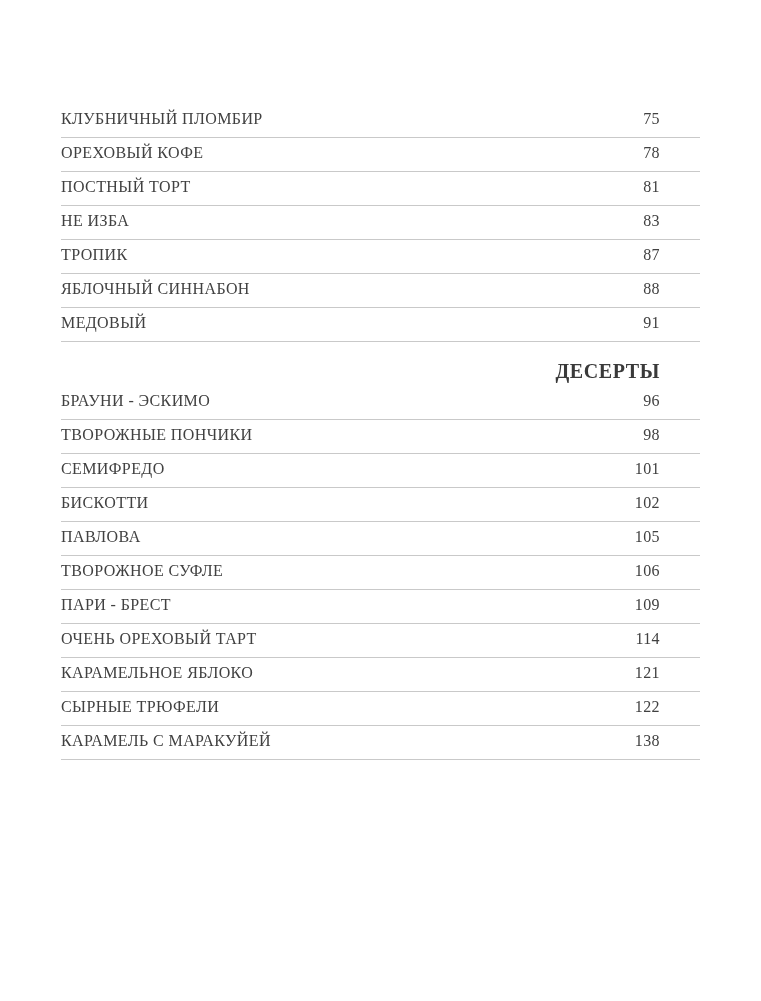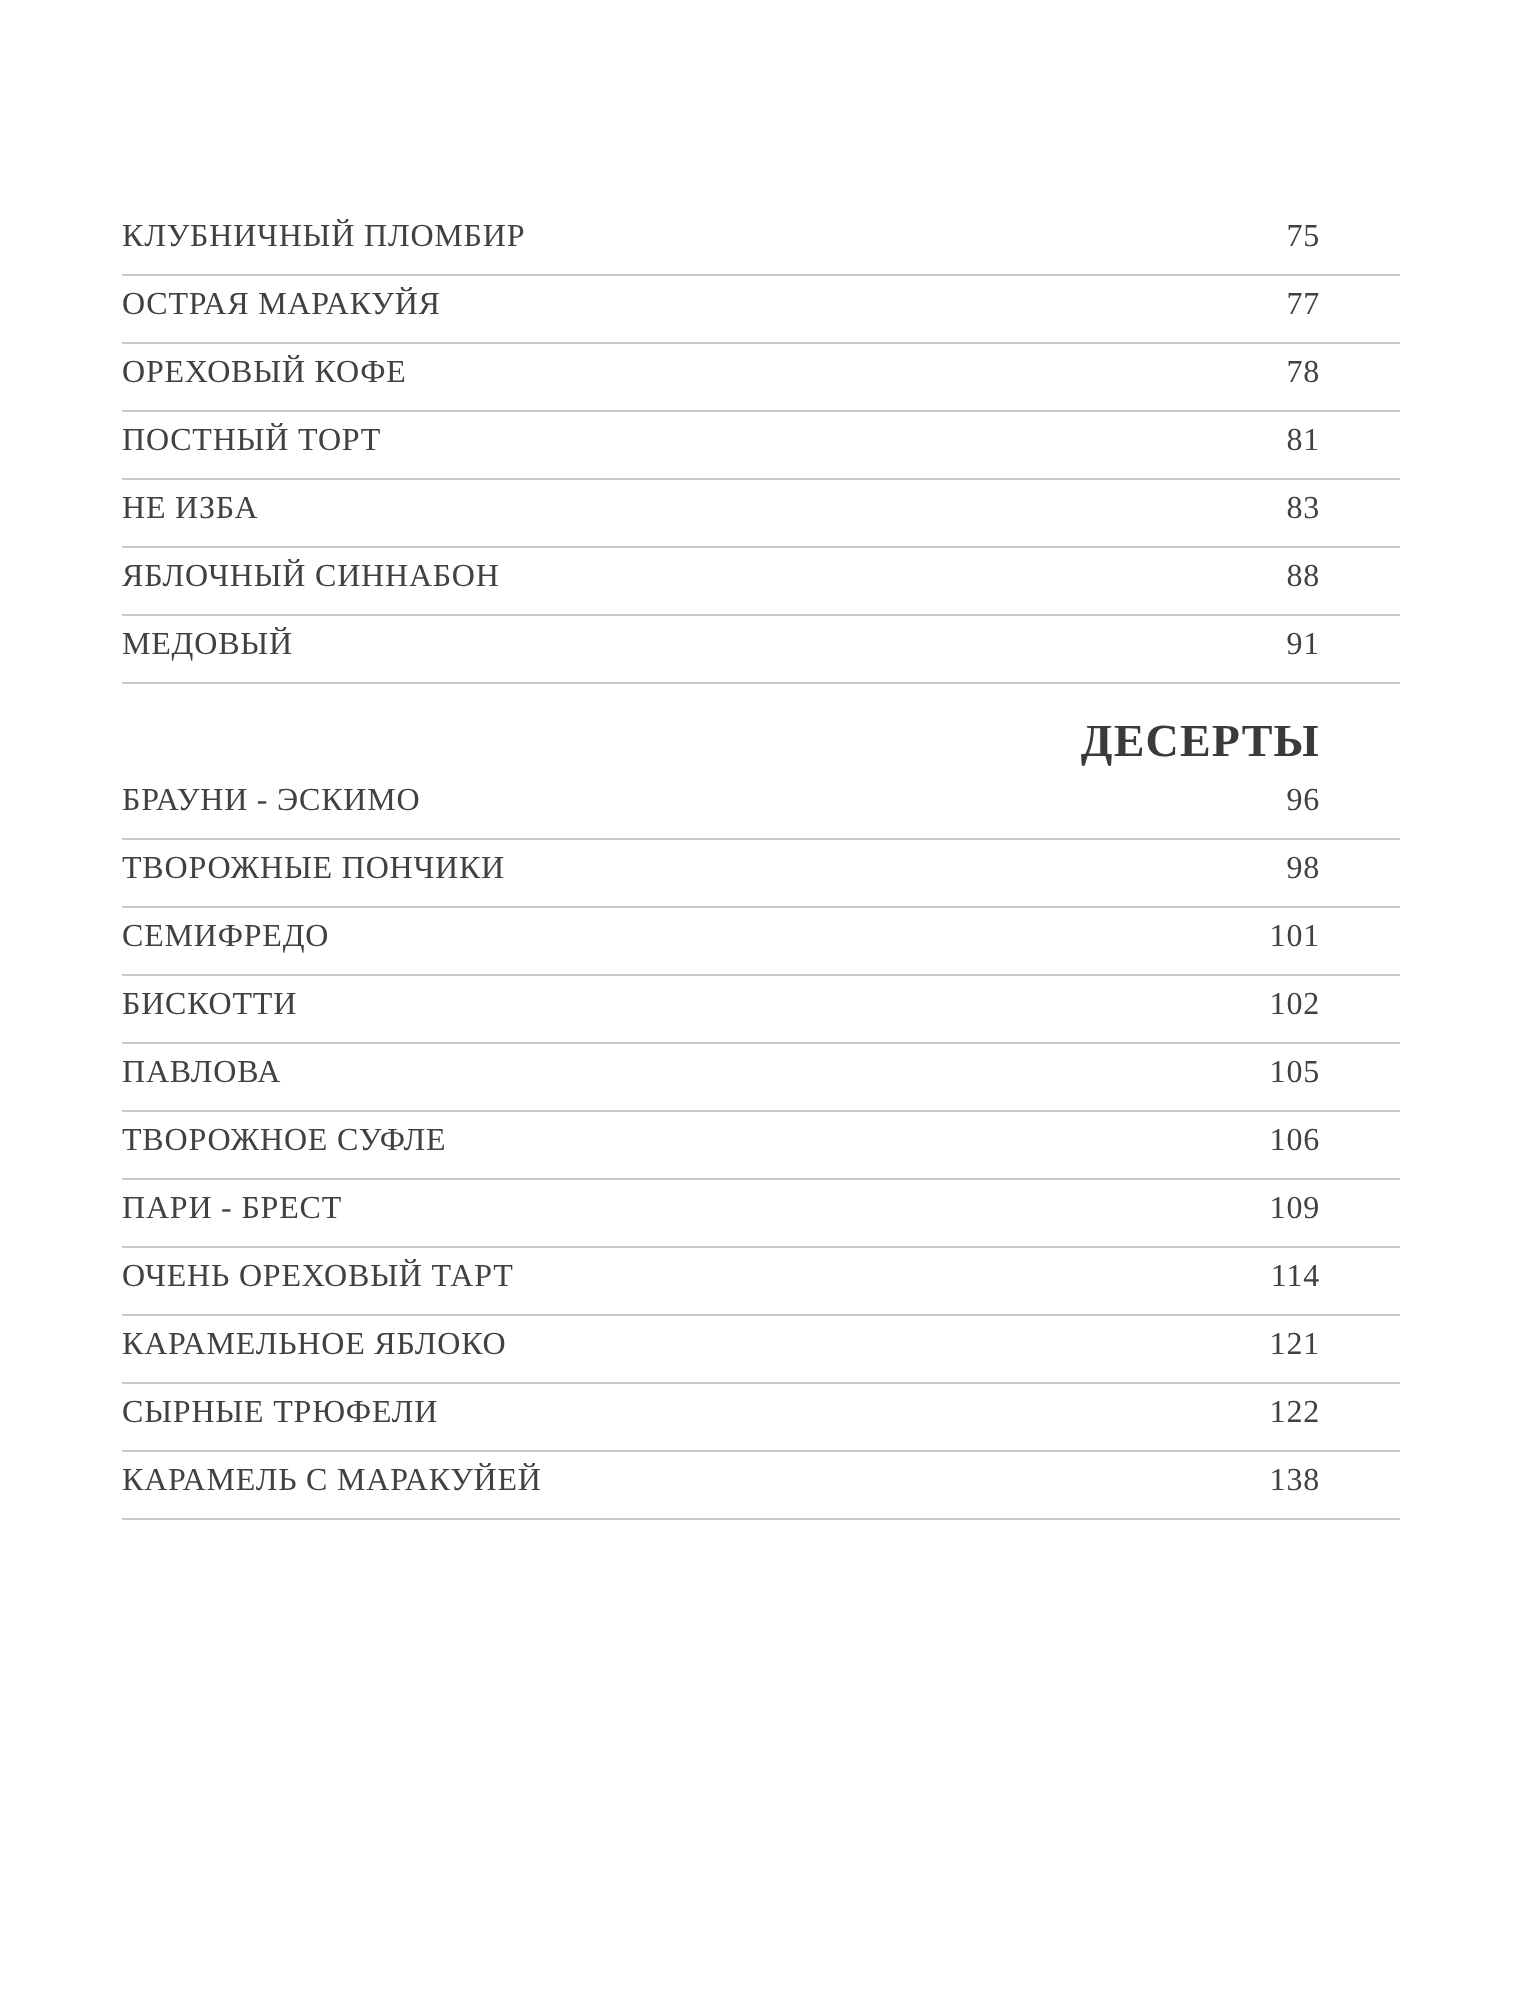--- a/index.html
+++ b/index.html
@@ -38,53 +38,53 @@
   .toc-page {
     font-size: 16px;
     line-height: 18px;
     letter-spacing: 0.4px;
     padding-right: 40px;
     white-space: nowrap;
   }
   .section-header {
     text-align: right;
     font-weight: bold;
-    font-size: 23px;
+    font-size: 20px;
     line-height: 22px;
     letter-spacing: 0.6px;
     text-transform: uppercase;
     padding-right: 40px;
     margin: 18px 0 4px 0;
     color: #3a3a3a;
   }
 </style>
 </head>
 <body>
 
 <div class="page">
   <div class="toc" id="toc-root">
       <div class="toc-row">
     <span class="toc-title">КЛУБНИЧНЫЙ ПЛОМБИР</span>
     <span class="toc-page">75</span>
   </div>
       <div class="toc-row">
-    <span class="toc-title">ОСТРАЯ МАРАКУЙЯ</span>
-    <span class="toc-page">77</span>
-  </div>
-      <div class="toc-row">
     <span class="toc-title">ОРЕХОВЫЙ КОФЕ</span>
     <span class="toc-page">78</span>
   </div>
       <div class="toc-row">
     <span class="toc-title">ПОСТНЫЙ ТОРТ</span>
     <span class="toc-page">81</span>
   </div>
       <div class="toc-row">
     <span class="toc-title">НЕ ИЗБА</span>
     <span class="toc-page">83</span>
+  </div>
+      <div class="toc-row">
+    <span class="toc-title">ТРОПИК</span>
+    <span class="toc-page">87</span>
   </div>
       <div class="toc-row">
     <span class="toc-title">ЯБЛОЧНЫЙ СИННАБОН</span>
     <span class="toc-page">88</span>
   </div>
       <div class="toc-row">
     <span class="toc-title">МЕДОВЫЙ</span>
     <span class="toc-page">91</span>
   </div>
       <div class="section-header">ДЕСЕРТЫ</div>

